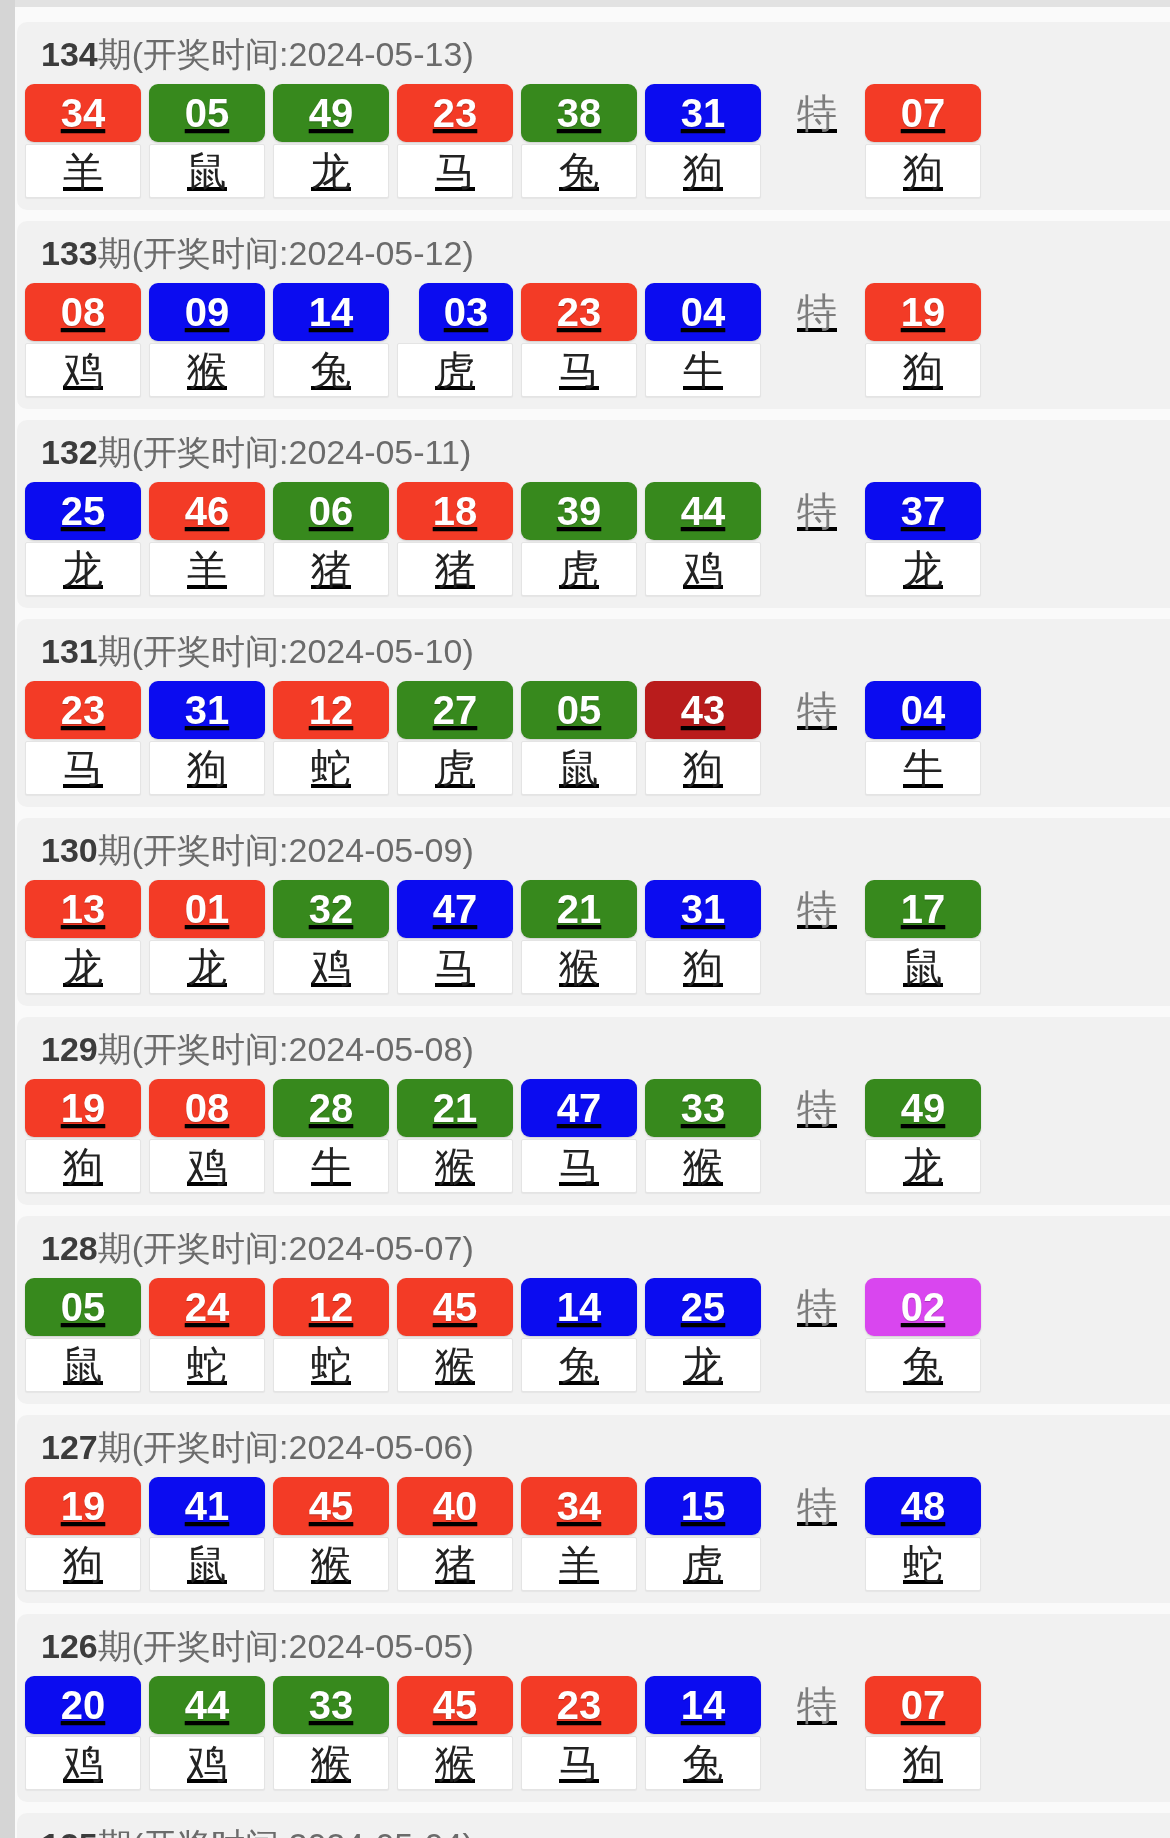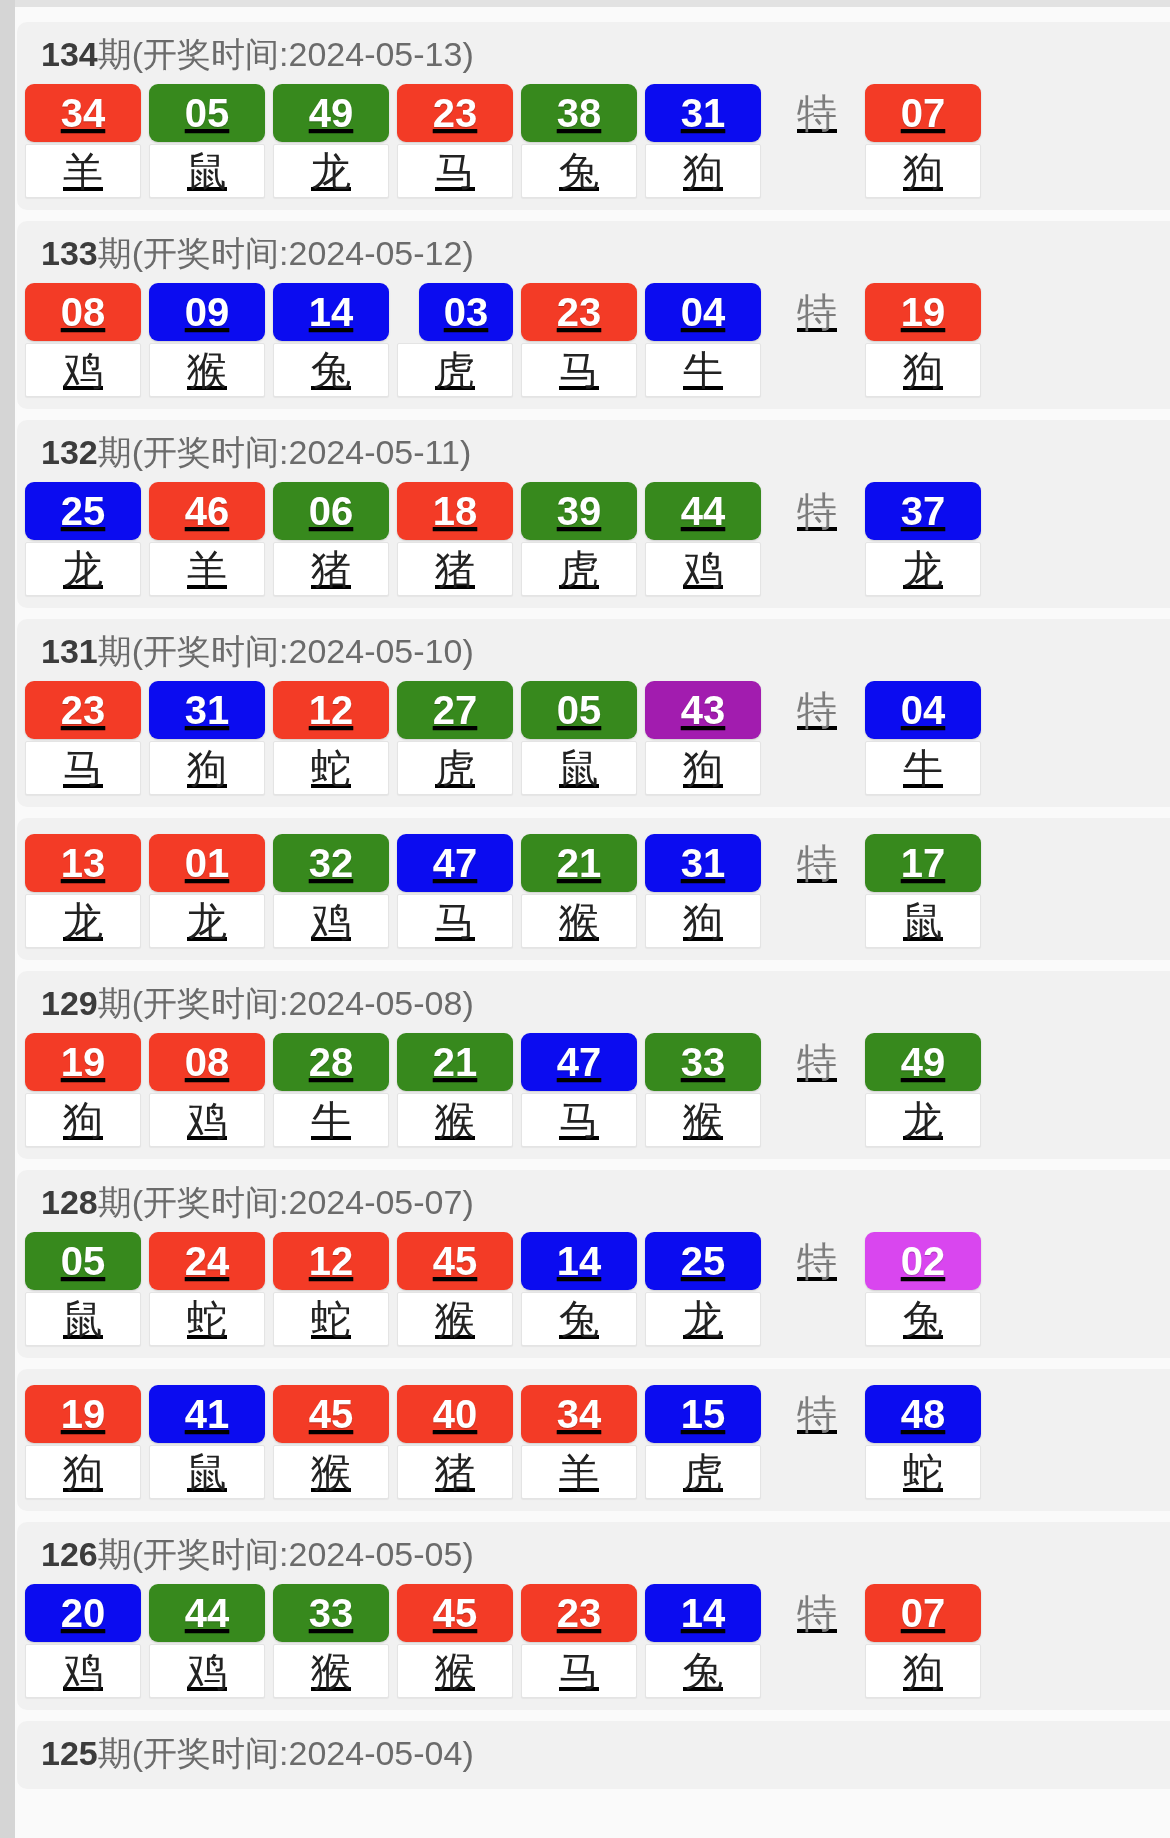--- a/index.html
+++ b/index.html
@@ -241,32 +241,35 @@
     <div class="num" style="background: rgb(55, 137, 29);">27</div>
     <div class="zod">虎</div>
   </div>
 
   <div class="col">
     <div class="num" style="background: rgb(55, 137, 29);">05</div>
     <div class="zod">鼠</div>
   </div>
 
   <div class="col">
-    <div class="num" style="background: #a21caf;">43</div>
+    <div class="num" style="background: #b91c1c;">43</div>
     <div class="zod">狗</div>
   </div>
 <div class="te">特</div>
   <div class="col special">
     <div class="num" style="background: rgb(11, 12, 240);">04</div>
     <div class="zod">牛</div>
   </div>
 </div>
   </section>
 
   <section class="draw">
+    <div class="hdr">
+      <span class="period">130</span><span class="rest">期(开奖时间:2024-05-09)</span>
+    </div>
     <div class="row">
   <div class="col">
     <div class="num" style="background: rgb(243, 59, 38);">13</div>
     <div class="zod">龙</div>
   </div>
 
   <div class="col">
     <div class="num" style="background: rgb(243, 59, 38);">01</div>
     <div class="zod">龙</div>
   </div>
@@ -376,20 +379,23 @@
   </div>
 <div class="te">特</div>
   <div class="col special">
     <div class="num" style="background: #d946ef;">02</div>
     <div class="zod">兔</div>
   </div>
 </div>
   </section>
 
   <section class="draw">
+    <div class="hdr">
+      <span class="period">127</span><span class="rest">期(开奖时间:2024-05-06)</span>
+    </div>
     <div class="row">
   <div class="col">
     <div class="num" style="background: rgb(243, 59, 38);">19</div>
     <div class="zod">狗</div>
   </div>
 
   <div class="col">
     <div class="num" style="background: rgb(11, 12, 240);">41</div>
     <div class="zod">鼠</div>
   </div>

